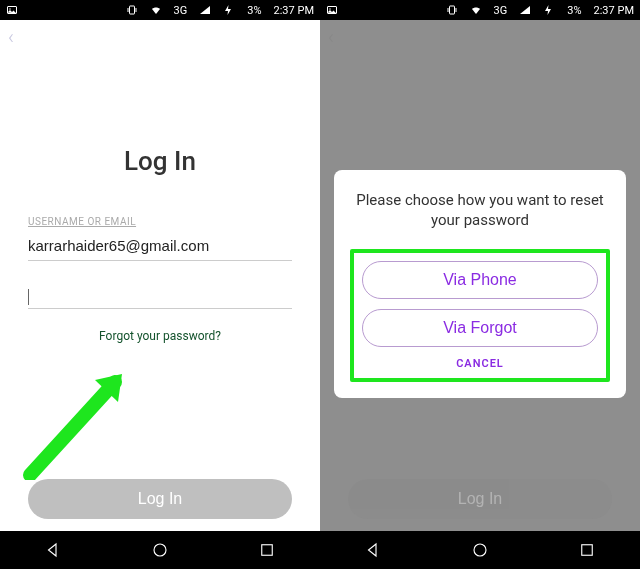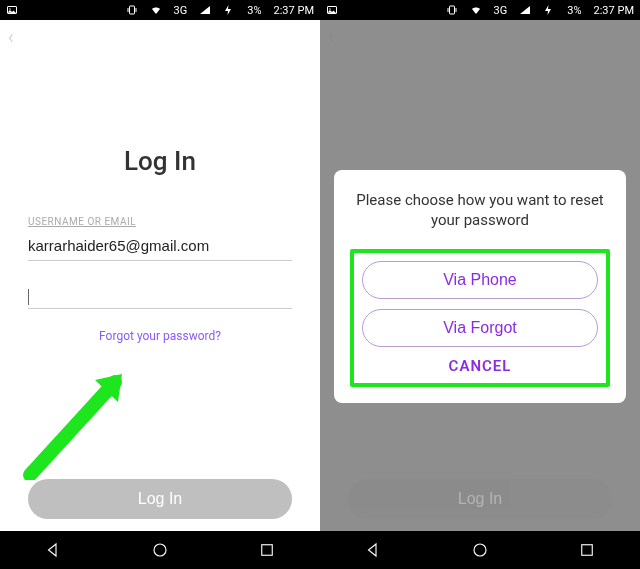--- a/index.html
+++ b/index.html
@@ -11,33 +11,33 @@
   .statusbar .left { position: absolute; left: 6px; display: flex; gap: 4px; }
   .statusbar .icon { width: 12px; height: 12px; display: inline-flex; align-items: center; justify-content: center; }
   .statusbar svg { fill: #fff; }
   .appbar { height: 34px; display: flex; align-items: center; padding: 0 8px; }
   .back-chevron { color: #c8c8e0; font-size: 20px; font-weight: 300; }
   .content { padding: 0 28px; }
   .title { text-align: center; font-size: 26px; font-weight: 500; color: #333; margin-top: 92px; margin-bottom: 40px; }
   .label { font-size: 10px; letter-spacing: 0.5px; color: #aaa; margin-bottom: 4px; text-decoration: underline; }
   .input { width: 100%; border: none; border-bottom: 1px solid #ccc; font-size: 15px; padding: 6px 0; margin-bottom: 20px; background: transparent; color: #222; }
   .cursor { display: inline-block; width: 1px; height: 16px; background: #666; position: relative; top: 2px; }
-  .forgot { text-align: center; font-size: 12px; color: #8b5cf6; margin-top: 8px; cursor: pointer; }
+  .forgot { text-align: center; font-size: 12px; color: #14532d; margin-top: 8px; cursor: pointer; }
   .login-btn { position: absolute; bottom: 50px; left: 28px; right: 28px; height: 40px; border-radius: 20px; background: #bfbfbf; color: #fff; border: none; font-size: 16px; font-weight: 500; }
   .navbar { position: absolute; bottom: 0; left: 0; right: 0; height: 38px; background: #000; display: flex; align-items: center; justify-content: space-around; }
   .nav-icon { width: 18px; height: 18px; }
   .nav-icon svg { stroke: #fff; fill: none; stroke-width: 1.5; }
   
   .dim { position: absolute; top: 20px; left: 0; right: 0; bottom: 38px; background: rgba(50,50,50,0.55); }
   .dim .appbar { position: relative; }
   .dialog { position: absolute; top: 170px; left: 14px; right: 14px; background: #fff; border-radius: 8px; padding: 20px 16px 16px; }
   .dialog-msg { text-align: center; font-size: 15px; color: #333; line-height: 1.35; margin-bottom: 18px; }
   .option-box { border: 4px solid #1ee61e; padding: 8px; border-radius: 2px; }
   .pill-btn { display: block; width: 100%; height: 38px; border: 1px solid #b89bd0; border-radius: 19px; background: #fff; color: #8a2be2; font-size: 16px; font-weight: 500; margin-bottom: 10px; cursor: pointer; }
-  .cancel { text-align: center; font-size: 15px; letter-spacing: 1px; color: #8a2be2; font-weight: 600; margin-top: 9px; cursor: pointer; }
+  .cancel { text-align: center; font-size: 11px; letter-spacing: 1px; color: #8a2be2; font-weight: 600; margin-top: 9px; cursor: pointer; }
   .bg-login-btn { position: absolute; bottom: 12px; left: 28px; right: 28px; height: 40px; border-radius: 20px; background: #8a8a8a; color: #ccc; border: none; font-size: 16px; font-weight: 500; opacity: 0.6; }
   
   .arrow { position: absolute; left: 20px; top: 370px; width: 120px; height: 110px; pointer-events: none; }
 </style>
 </head>
 <body>
 
 <div class="container">
 
   <div class="phone">

